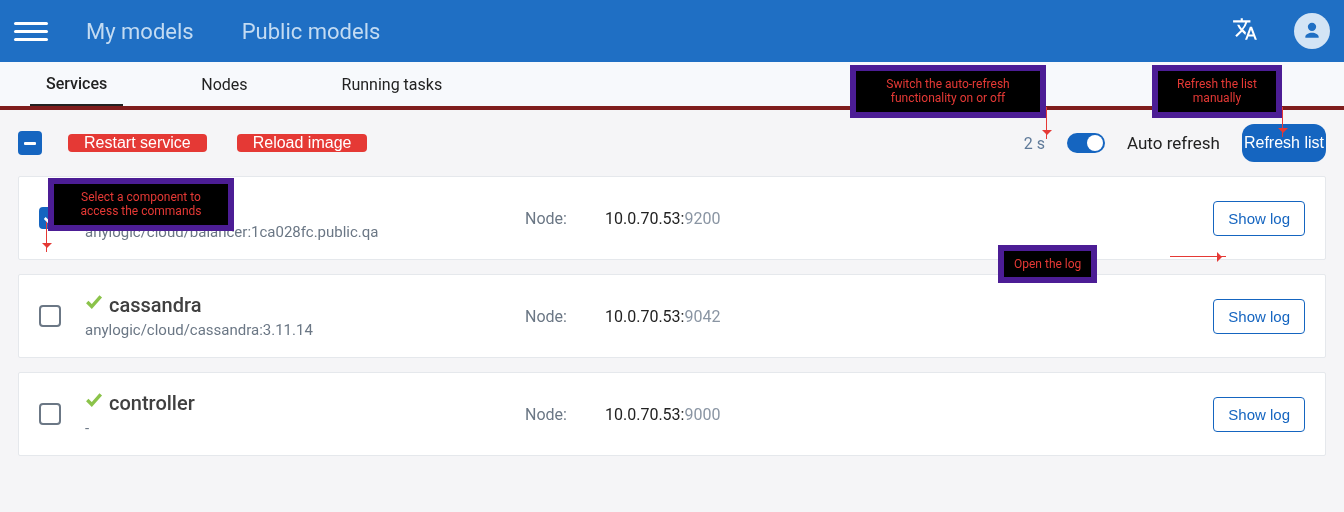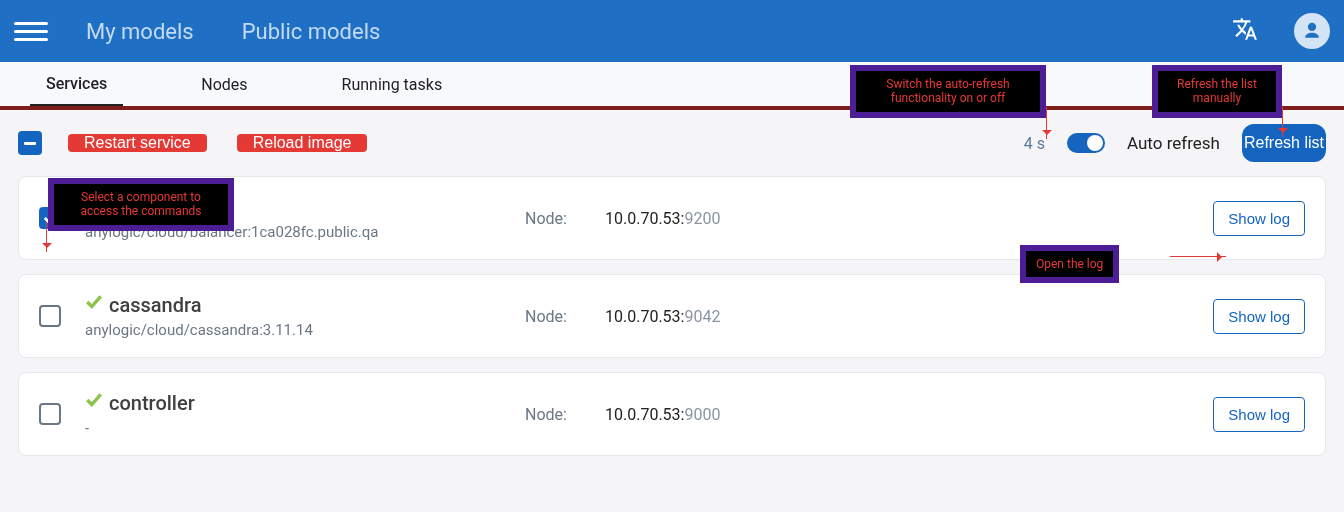--- a/index.html
+++ b/index.html
@@ -93,21 +93,21 @@
     background:#1565c0; color:#fff; border:none; border-radius:12px;
     padding: 10px 2px; font-size:16px; cursor:pointer;
   }
   .btn-outline {
     background:#fff; color:#1565c0; border:1px solid #1565c0; border-radius:4px;
     padding: 8px 14px; font-size:15px; cursor:pointer;
   }
 
   .list { padding: 0 18px; }
   .card {
-    background:#fff; border:1px solid #e5e8ec; border-radius:8px;
+    background:#fff; border:1px solid #e5e8ec; border-radius:2px;
     margin-bottom: 14px; padding: 18px 20px;
     display:flex; align-items:center;
   }
   .cb {
     width:22px; height:22px; border:2px solid #6b7785; border-radius:4px;
     margin-right: 24px; flex-shrink:0; display:flex; align-items:center; justify-content:center;
   }
   .cb.checked { background:#1565c0; border-color:#1565c0; }
   .cb.checked svg { stroke:#fff; width:14px; height:14px; }
   .svc-main { flex: 0 0 440px; }
@@ -167,21 +167,21 @@
   <div class="tab">Running tasks</div>
 </div>
 
 <div class="toolbar">
   <div class="cb-master">
       <span></span>
     </div>
   <button class="btn-danger">Restart service</button>
   <button class="btn-danger">Reload image</button>
   <div class="toolbar-right">
-    <span class="interval">4 s</span>
+    <span class="interval">2 s</span>
     <div class="toggle"></div>
     <span class="auto-label">Auto refresh</span>
     <button class="btn-primary">Refresh list</button>
   </div>
 </div>
 
 <div class="list">
 
   <div class="card">
     <div class="cb checked">
@@ -254,14 +254,14 @@
 <div class="arrow-v" style="left:46px; top:222px; height:30px;"></div>
 
 <div class="callout" style="left:850px; top:65px; width:196px; white-space:pre-line;">Switch the auto-refresh
 functionality on or off</div>
 <div class="arrow-v" style="left:1046px; top:107px; height:32px;"></div>
 
 <div class="callout" style="left:1152px; top:65px; width:130px; white-space:pre-line;text-align:center;">Refresh the list
 manually</div>
 <div class="arrow-v" style="left:1282px; top:107px; height:30px;"></div>
 
-<div class="callout" style="left:1020px; top:245px;">Open the log</div>
+<div class="callout" style="left:998px; top:245px;">Open the log</div>
 <div class="arrow-h" style="left:1170px; top:256px; width:56px;"></div>
 
 </body></html>

